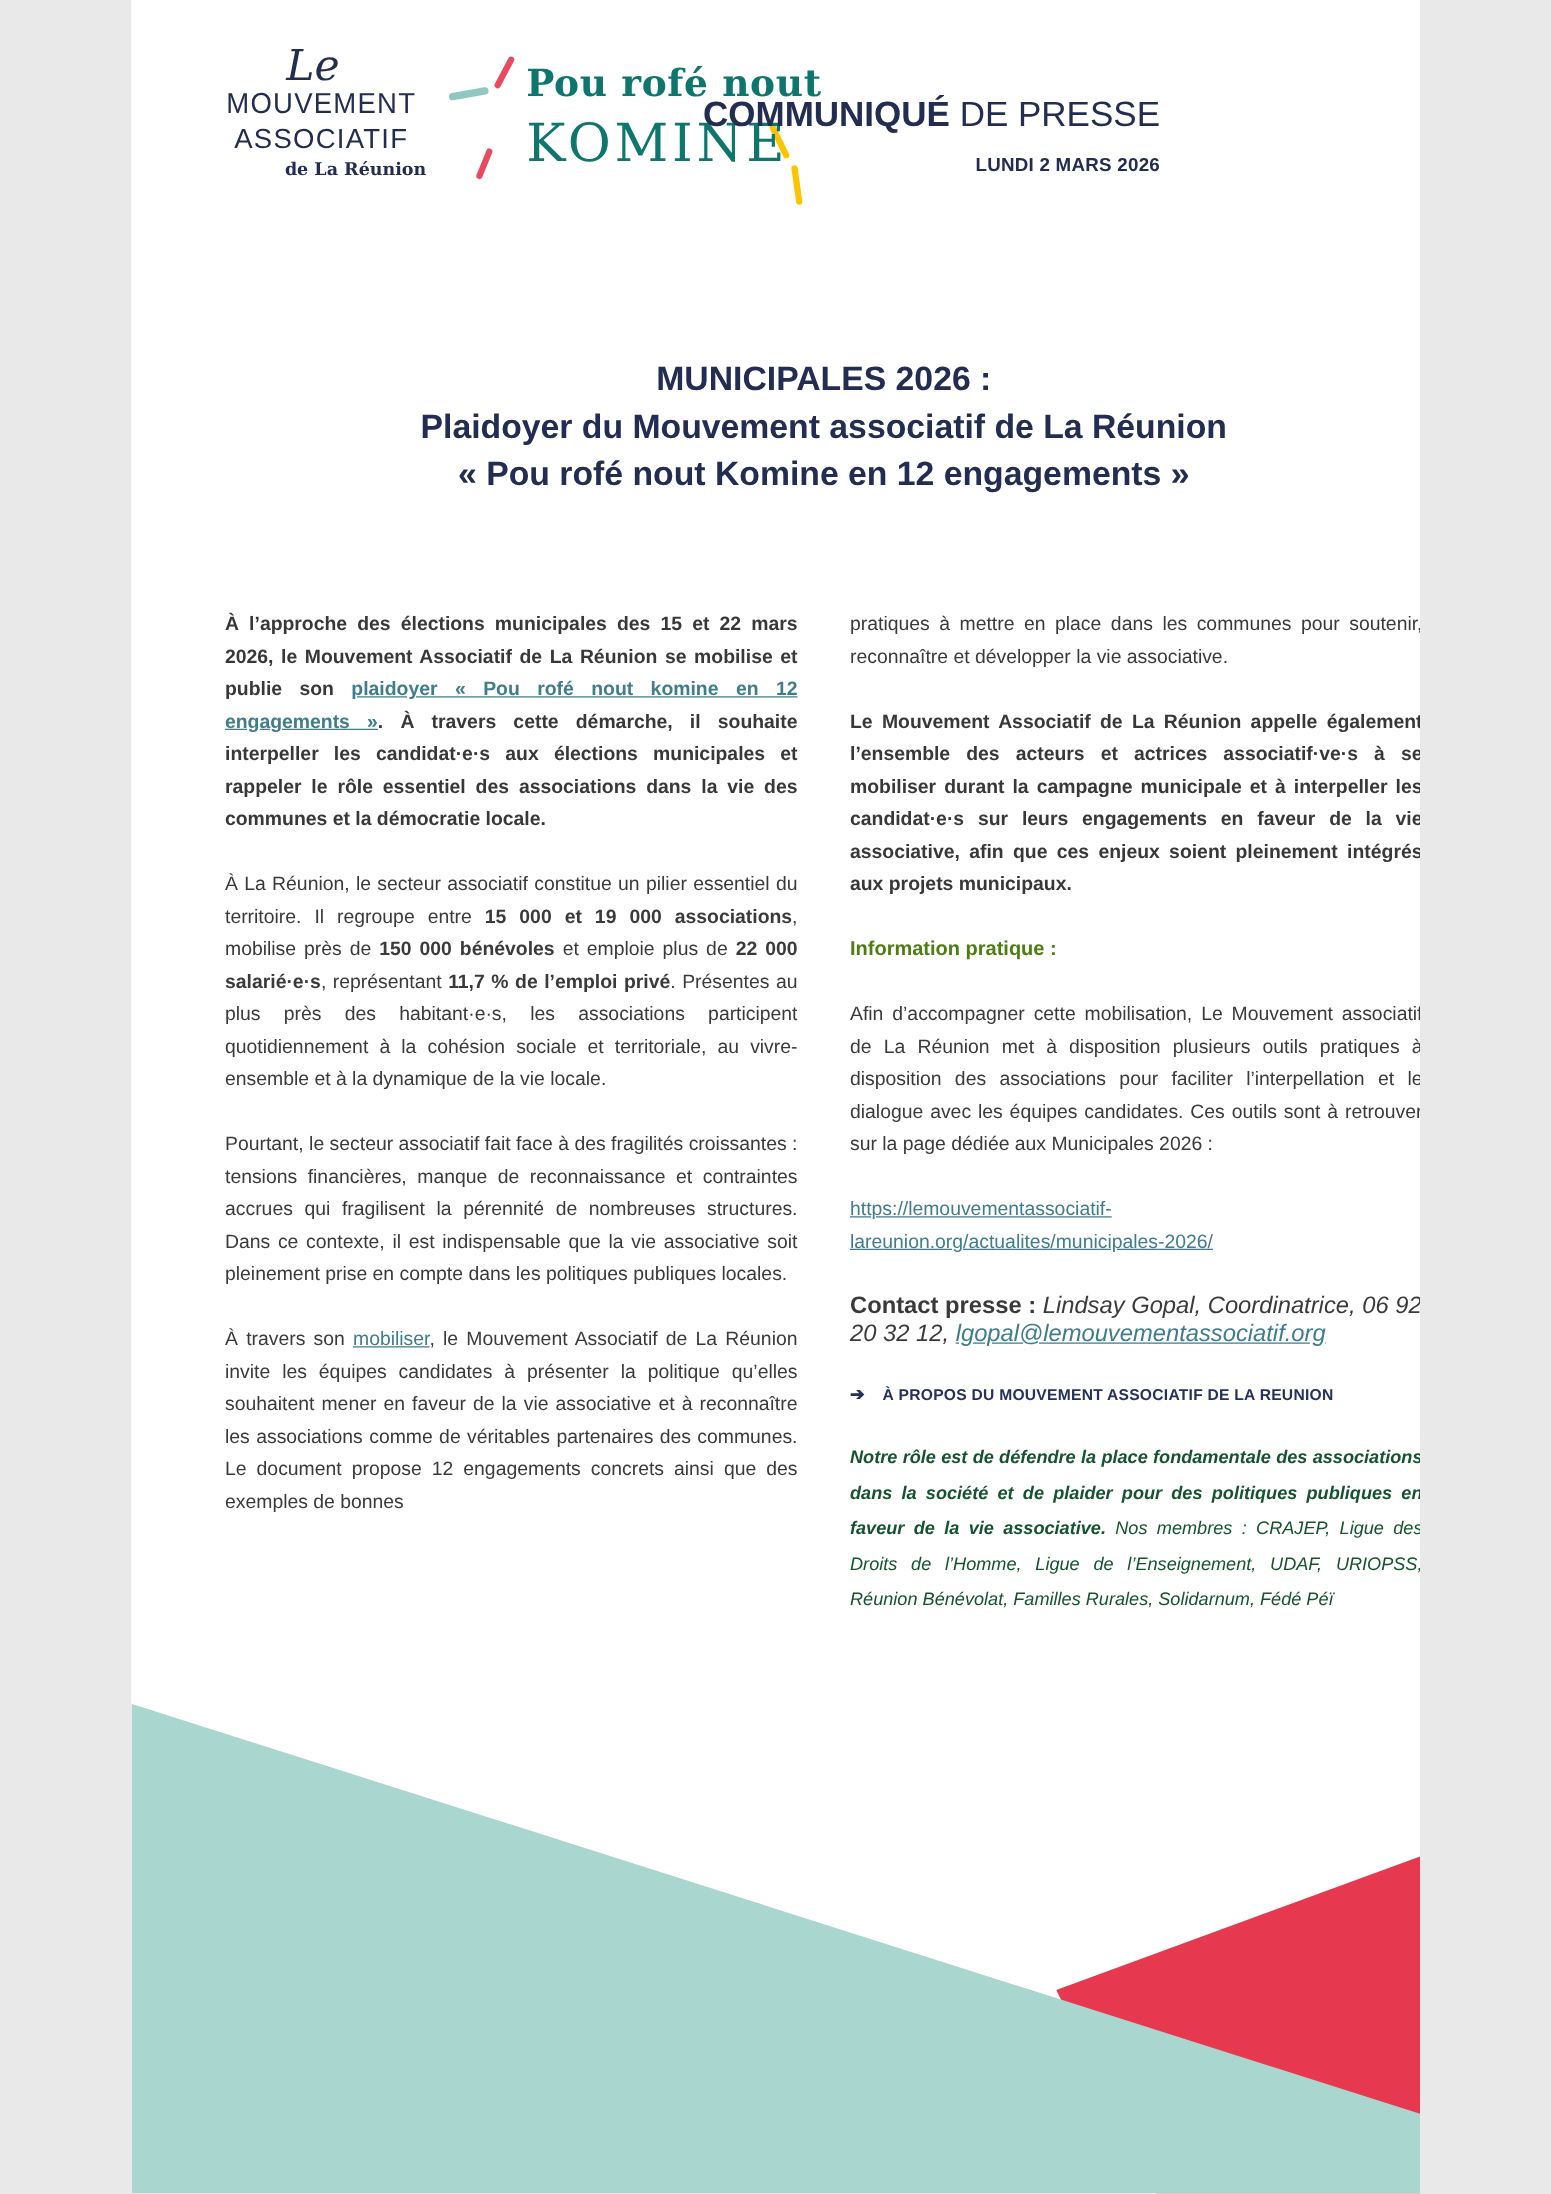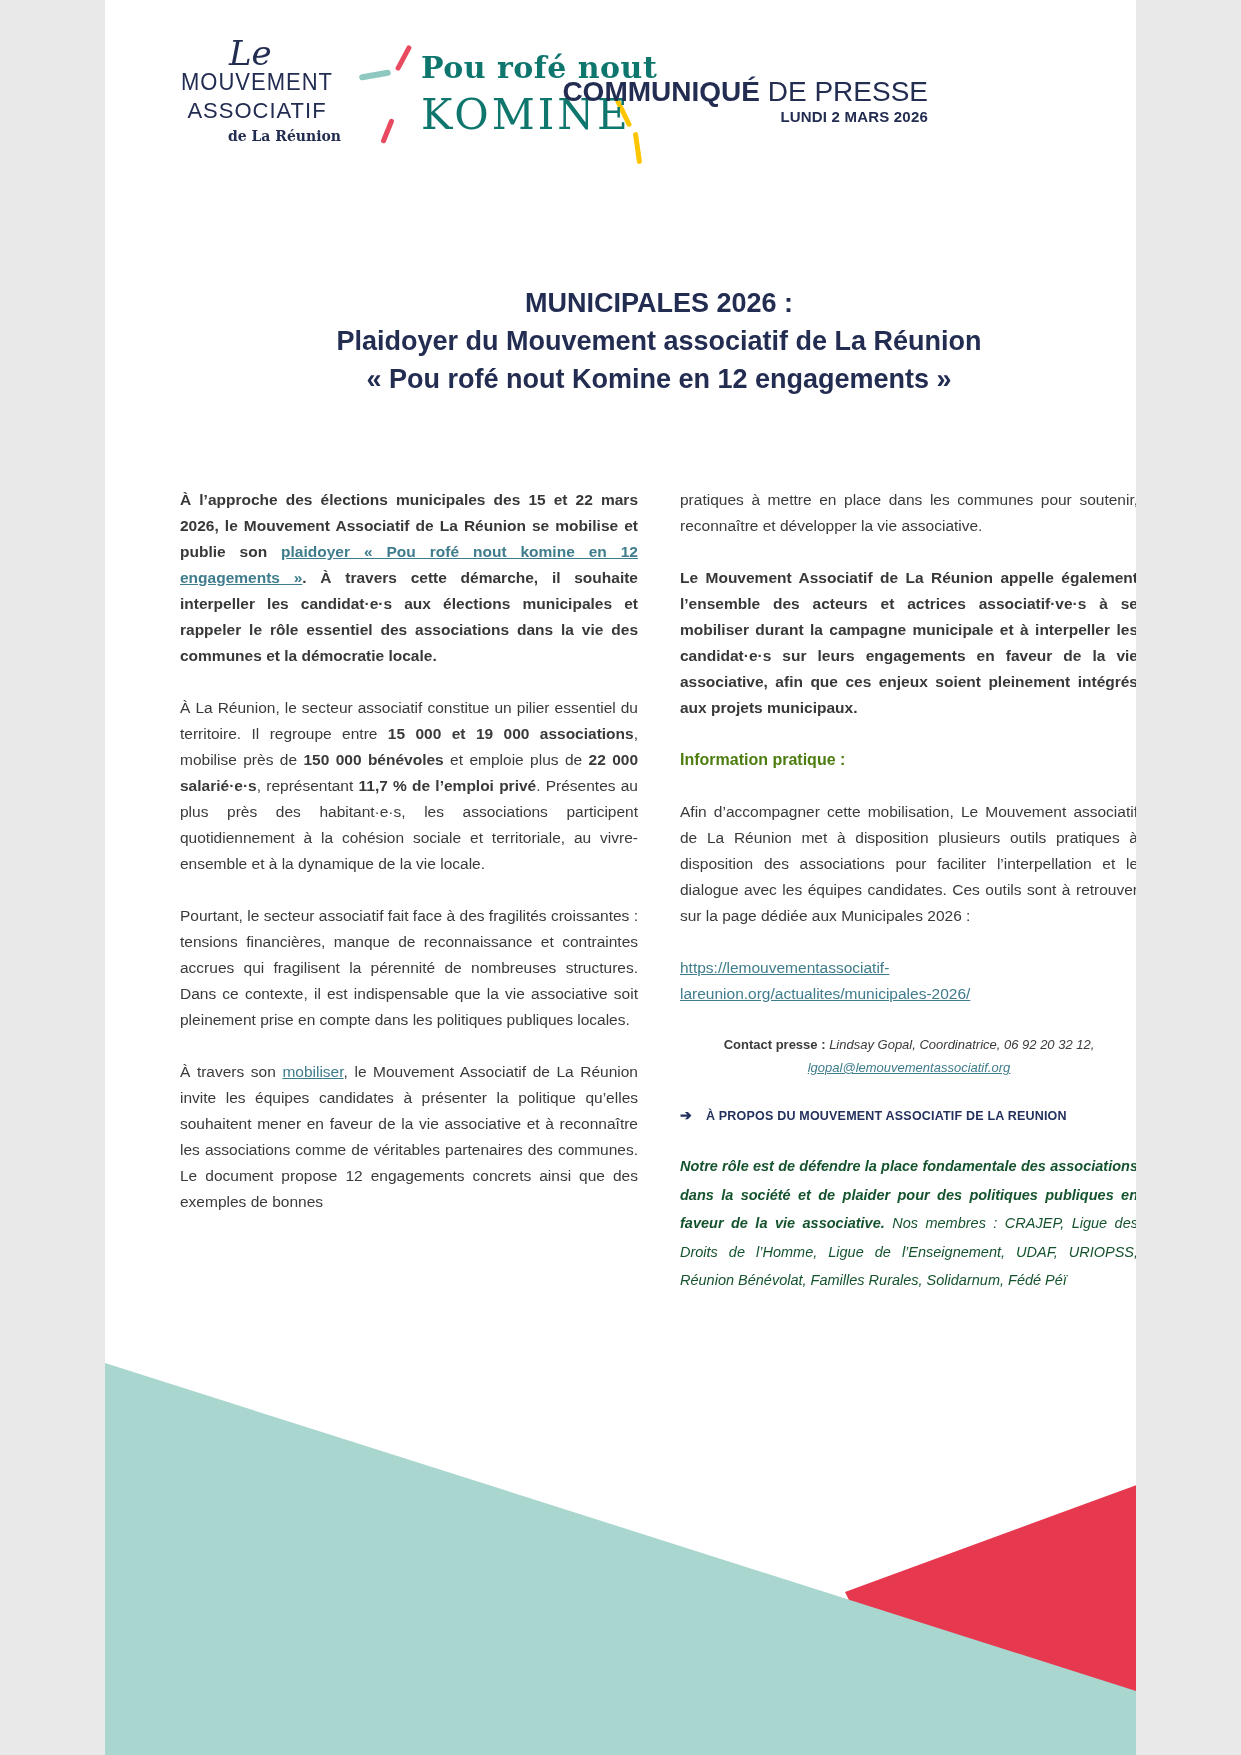--- a/index.html
+++ b/index.html
@@ -52,21 +52,21 @@
   .dash{position:absolute;border-radius:3px;}
   .dash-red-top{left:46px;top:6px;width:5px;height:28px;transform:rotate(28deg);}
   .dash-teal-left{left:4px;top:34px;width:32px;height:6px;transform:rotate(-10deg);}
   .dash-red-bottom{left:30px;top:80px;width:5px;height:26px;transform:rotate(22deg);}
   .dash-yellow-right1{left:266px;top:60px;width:5px;height:30px;transform:rotate(-26deg);}
   .dash-yellow-right2{left:280px;top:94px;width:5px;height:32px;transform:rotate(-8deg);}
   .press-block{
     position:absolute;right:208px;top:76px;text-align:right;color:#232c51;
   }
   .press-kicker{font-size:28px;line-height:32px;font-weight:400;white-space:nowrap;}
-  .press-date{font-size:15px;font-weight:700;margin-top:0;letter-spacing:.2px;}
+  .press-date{font-size:15px;font-weight:700;margin-top:16px;letter-spacing:.2px;}
   
   .doc-title{
     position:absolute;left:75px;top:284px;width:958px;
     text-align:center;color:#232c51;font-weight:700;
     font-size:27px;line-height:38px;
   }
   
   .col{
     position:absolute;top:487px;width:458px;
     font-size:15.5px;line-height:26px;
@@ -77,21 +77,21 @@
   .col p{margin:0 0 26px 0;}
   .bold-p{font-weight:700;color:#383838;}
   .seg-b,.col .b{font-weight:700;}
   .seg-i,.col .i{font-style:italic;}
   .lnk{color:#3f7c8c;text-decoration:underline;cursor:pointer;}
   .info-heading{
     font-weight:700;color:#4d7c0f;margin:0 0 26px 0;font-size:16px;
   }
   .link-para{margin:0 0 20px 0;overflow-wrap:anywhere;}
   .contact-para{
-    font-size:13px;line-height:23px;margin:0 0 26px 0;text-align:center;color:#3a3a3a;
+    font-size:19px;line-height:23px;margin:0 0 26px 0;text-align:left;color:#3a3a3a;
   }
   .about-heading{
     color:#24315e;font-weight:700;font-size:12.5px;letter-spacing:.2px;
     margin:0 0 8px 0;text-align:left;line-height:20px;
   }
   .about-heading .arrow{display:inline-block;margin-right:14px;font-size:14px;}
   .about-para{
     font-size:14.5px;line-height:28.5px;text-align:justify;color:#14532d;
   }
   

